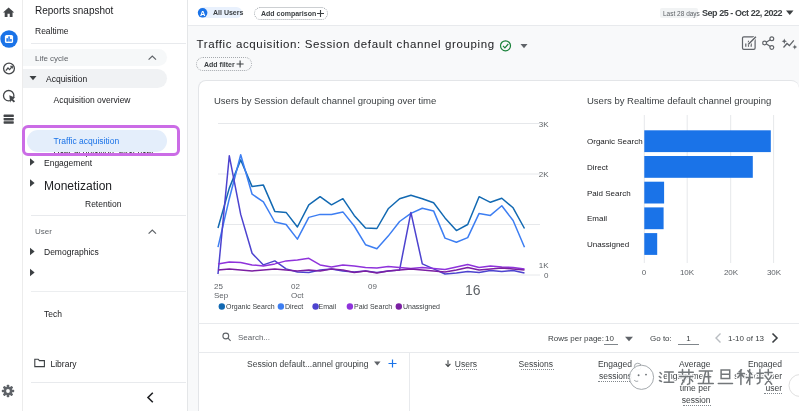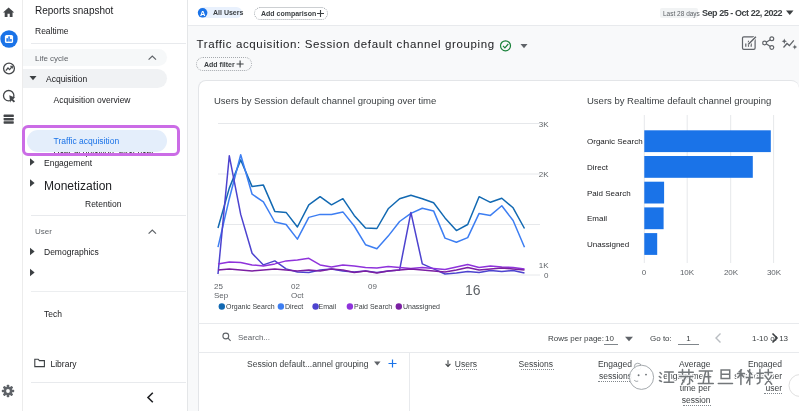--- a/index.html
+++ b/index.html
@@ -80,21 +80,21 @@
 <div class="t" style="left:764px;top:268px;width:20px;text-align:center;font-size:8px;color:#5f6368;">30K</div>
 
 <div class="abs" style="left:198px;top:322.5px;width:601px;height:1px;background:#e8eaed;"></div>
 <div class="t" style="left:238px;top:333px;font-size:8px;color:#5f6368;">Search...</div>
 <div class="t" style="left:548px;top:333.5px;font-size:8px;color:#3c4043;">Rows per page:</div>
 <div class="t" style="left:605px;top:333.5px;font-size:8px;color:#3c4043;">10</div>
 <div class="abs" style="left:603.5px;top:343.5px;width:14px;height:1px;background:#80868b;"></div>
 <div class="t" style="left:650px;top:333.5px;font-size:8px;color:#3c4043;">Go to:</div>
 <div class="t" style="left:678px;top:333.5px;width:21px;text-align:center;font-size:8px;color:#3c4043;">1</div>
 <div class="abs" style="left:678px;top:343.5px;width:21px;height:1px;background:#80868b;"></div>
-<div class="t" style="left:728px;top:333.5px;font-size:8px;color:#3c4043;margin-left:24px;">1-10 of 13</div>
+<div class="t" style="left:728px;top:333.5px;font-size:8px;color:#3c4043;">1-10 of 13</div>
 <div class="abs" style="left:198px;top:351.5px;width:601px;height:1px;background:#e8eaed;"></div>
 <div class="abs" style="left:409px;top:352px;width:1px;height:59px;background:#e8eaed;"></div>
 <div class="t" style="left:247px;top:359px;font-size:8.5px;color:#3c4043;font-weight:500;">Session default...annel grouping</div>
 
 <div class="t" style="left:417px;top:357.5px;width:60px;text-align:right;font-size:8.5px;color:#3c4043;font-weight:500;line-height:12px;">Users</div>
 <div class="abs" style="left:456px;top:369.3px;width:21px;border-bottom:1px dotted #80868b;"></div>
 <div class="t" style="left:493px;top:357.5px;width:60px;text-align:right;font-size:8.5px;color:#3c4043;font-weight:500;line-height:12px;">Sessions</div>
 <div class="abs" style="left:521px;top:369.3px;width:32.5px;border-bottom:1px dotted #80868b;"></div>
 <div class="t" style="left:572px;top:357.5px;width:60px;text-align:right;font-size:8.5px;color:#3c4043;font-weight:500;line-height:12px;">Engaged<br>sessions</div>
 <div class="abs" style="left:598px;top:381.3px;width:34px;border-bottom:1px dotted #80868b;"></div>

